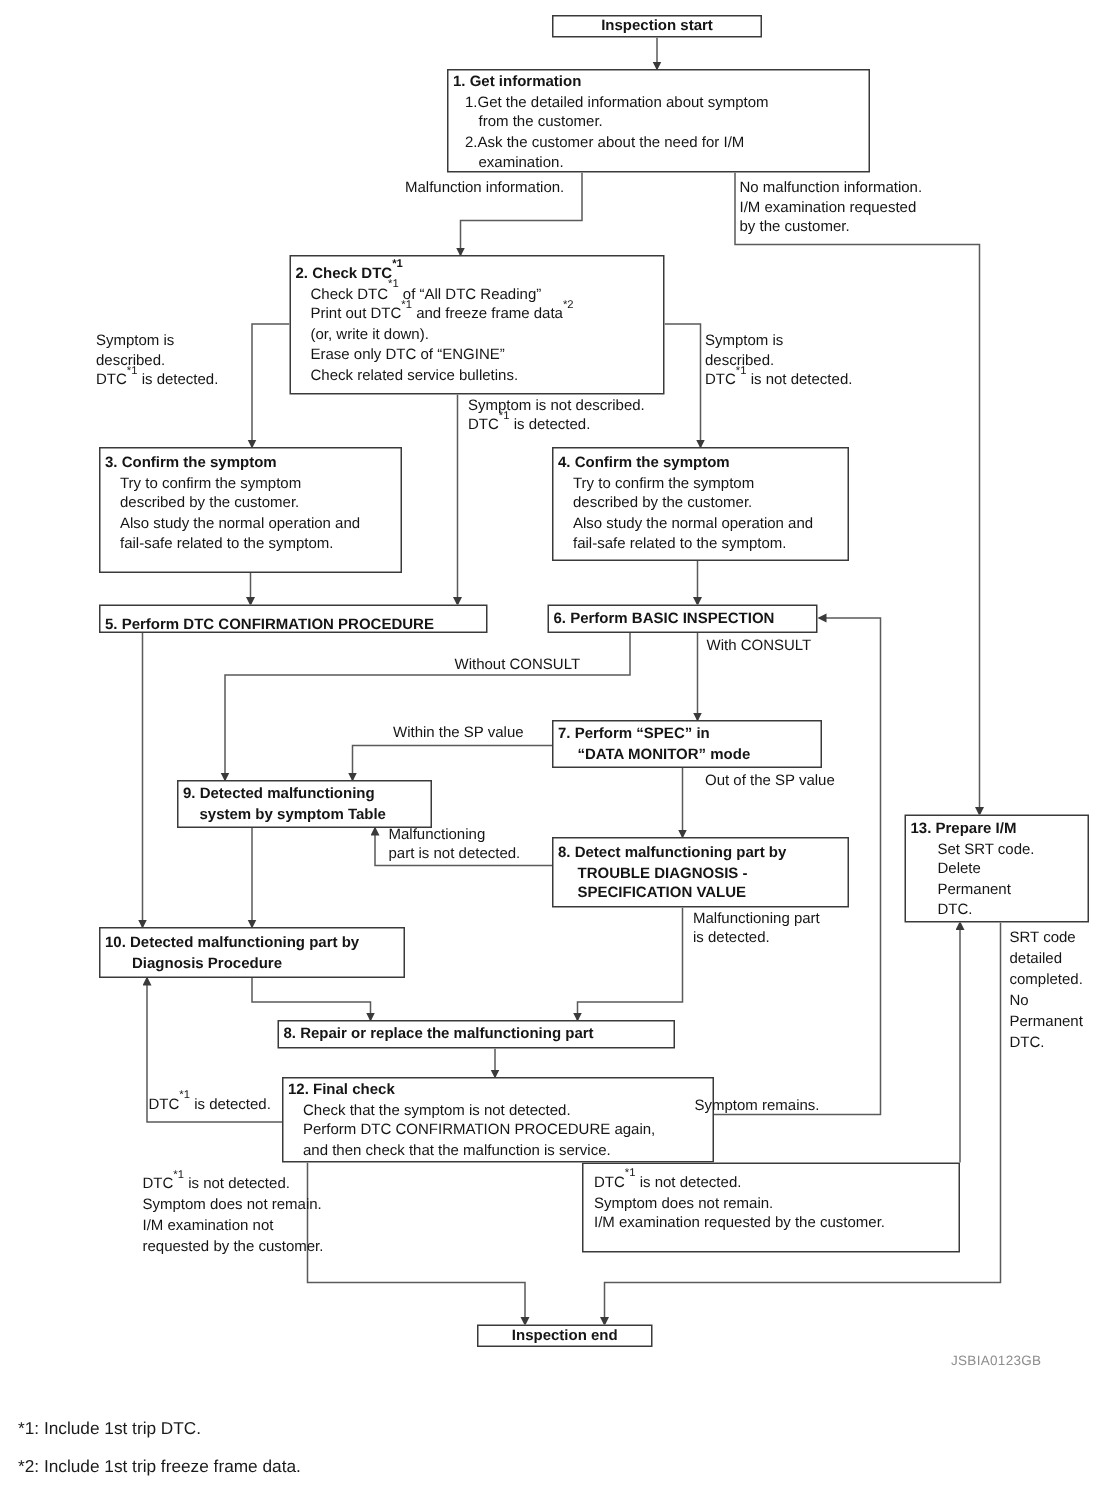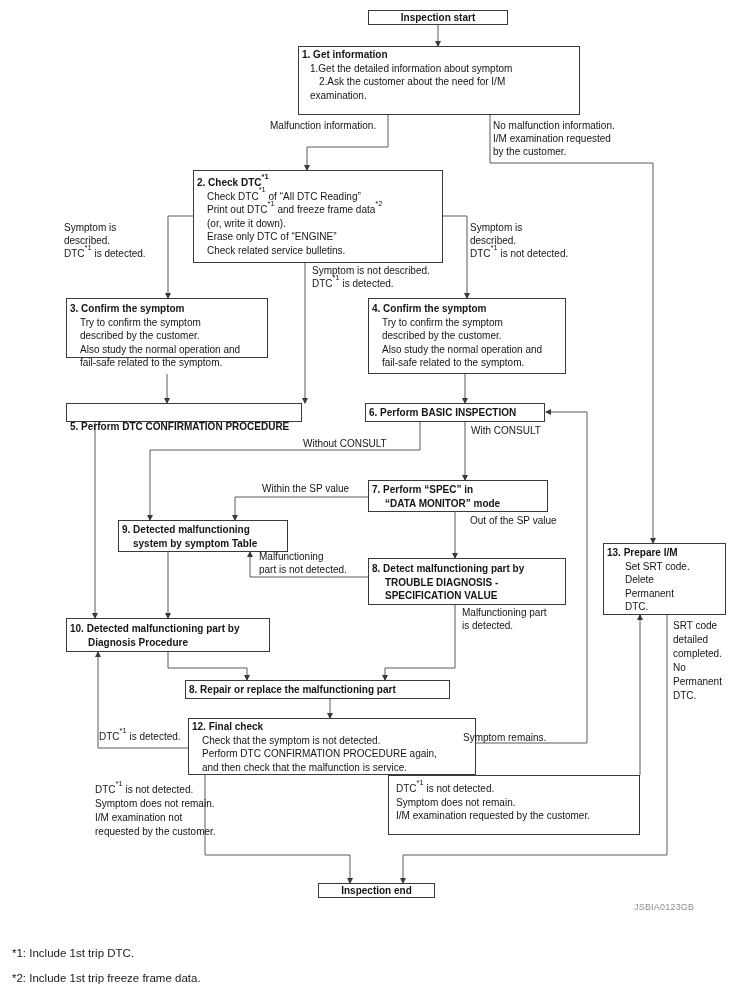--- a/index.html
+++ b/index.html
@@ -65,57 +65,58 @@
   </svg>
 
   <div class="box term" style="left:368px;top:10px;width:140px;height:15px">
     <span>Inspection start</span>
   </div>
 
   <div class="box b1c" style="left:298px;top:46px;width:282px;height:69px;padding-top:1px">
     <div class="bt">1. Get information</div>
     <div class="bl">
         <div>1.Get the detailed information about symptom</div>
+        <div>from the customer.</div>
         <div>2.Ask the customer about the need for I/M</div>
         <div>examination.</div>
       </div>
   </div>
 
   <div class="box" style="left:193px;top:170px;width:250px;height:93px;padding-top:5px">
     <div class="bt">2. Check DTC<sup>*1</sup></div>
     <div class="bl">
         <div>Check DTC<sup>*1</sup> of “All DTC Reading”</div>
         <div>Print out DTC<sup>*1</sup> and freeze frame data<sup>*2</sup></div>
         <div>(or, write it down).</div>
         <div>Erase only DTC of “ENGINE”</div>
         <div>Check related service bulletins.</div>
       </div>
   </div>
 
-  <div class="box" style="left:66px;top:298px;width:202px;height:60px;padding-top:3px">
+  <div class="box" style="left:66px;top:298px;width:202px;height:84px;padding-top:3px">
     <div class="bt">3. Confirm the symptom</div>
     <div class="bl">
         <div>Try to confirm the symptom</div>
         <div>described by the customer.</div>
         <div>Also study the normal operation and</div>
         <div>fail-safe related to the symptom.</div>
       </div>
   </div>
 
   <div class="box" style="left:368px;top:298px;width:198px;height:76px;padding-top:3px">
     <div class="bt">4. Confirm the symptom</div>
     <div class="bl">
         <div>Try to confirm the symptom</div>
         <div>described by the customer.</div>
         <div>Also study the normal operation and</div>
         <div>fail-safe related to the symptom.</div>
       </div>
   </div>
 
-  <div class="box" style="left:66px;top:403px;width:236px;height:19px;padding-top:16px">
+  <div class="box" style="left:66px;top:403px;width:259px;height:19px;padding-top:6px">
     <div class="bt">5. Perform DTC CONFIRMATION PROCEDURE</div>
   </div>
 
   <div class="box" style="left:365px;top:403px;width:180px;height:19px;padding-top:2px">
     <div class="bt">6. Perform BASIC INSPECTION</div>
   </div>
 
   <div class="box boldlines" style="left:368px;top:480px;width:180px;height:32px;padding-top:2px">
     <div class="bl">
         <div>7. Perform “SPEC” in</div>

